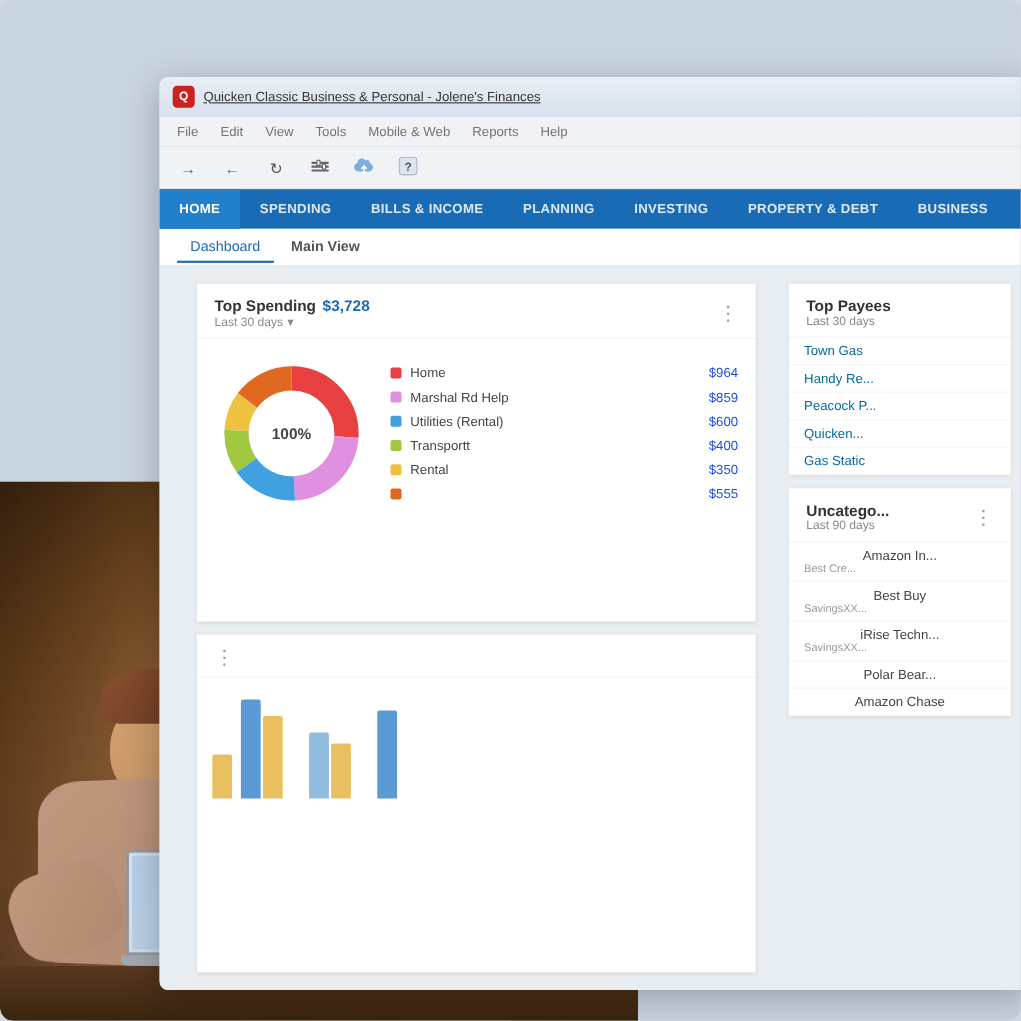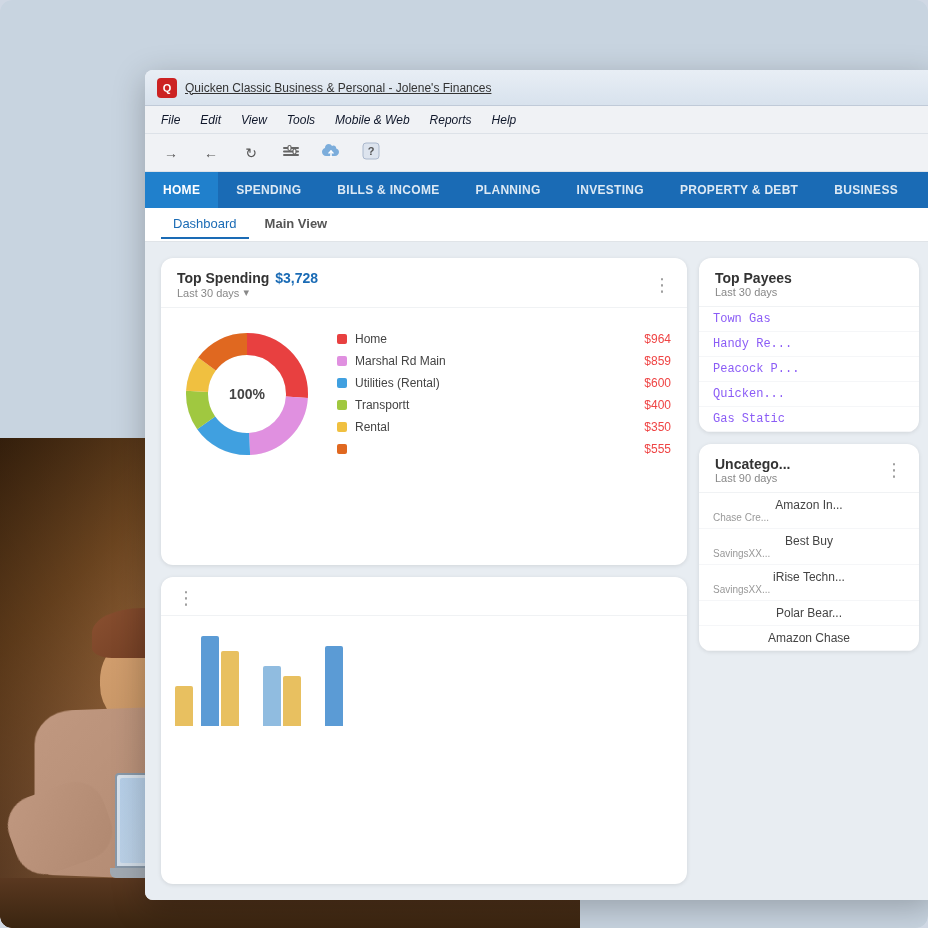--- a/index.html
+++ b/index.html
@@ -126,25 +126,24 @@
       height: 28px;
       background: #f0f2f5;
       display: flex;
       align-items: center;
       padding: 0 8px;
       gap: 4px;
       border-bottom: 1px solid #dde2e8;
     }
     .menu-item {
       font-size: 12px;
-      color: #0f172a;
+      color: #737373;
       padding: 2px 8px;
       cursor: pointer;
       border-radius: 3px;
-      font-style: italic;
     }
 
     
     .toolbar {
       height: 38px;
       background: #f0f2f5;
       display: flex;
       align-items: center;
       padding: 0 12px;
       gap: 12px;
@@ -214,23 +213,24 @@
       gap: 12px;
       padding: 16px;
       background: #e8edf2;
       height: calc(100% - 172px);
       overflow: hidden;
     }
 
     
     .panel {
       background: white;
-      border-radius: 12px;
+      border-radius: 0;
       box-shadow: 0 1px 4px rgba(0,0,0,0.1);
       overflow: hidden;
+      margin-left: 18px;
     }
 
     .panel-left {
       flex: 1;
       min-width: 0;
     }
 
     .panel-header {
       padding: 12px 16px 8px;
       display: flex;
@@ -298,42 +298,42 @@
       height: 10px;
       border-radius: 2px;
       flex-shrink: 0;
     }
 
     .legend-label {
       color: #444;
     }
 
     .legend-value {
-      color: #ef4444;
+      color: #1d4ed8;
       font-weight: 500;
     }
 
     
     .right-panels {
       display: flex;
       flex-direction: column;
       gap: 12px;
       width: 220px;
       flex-shrink: 0;
     }
 
     .payee-item {
       display: flex;
       align-items: center;
       justify-content: space-between;
       padding: 5px 14px;
       font-size: 12px;
       border-bottom: 1px solid #f5f6f8;
     }
-    .payee-name { color: #8b5cf6; font-family: Liberation Mono, monospace; }
+    .payee-name { color: #0369a1; }
 
     
     .uncat-item {
       padding: 5px 14px;
       border-bottom: 1px solid #f5f6f8;
     }
     .uncat-name {
       font-size: 12px;
       color: #444;
       text-align: center;
@@ -554,21 +554,21 @@
               <div class="legend-item">
                 <div class="legend-left">
                   <div class="legend-dot" style="background:#e84040;"></div>
                   <span class="legend-label">Home</span>
                 </div>
                 <span class="legend-value">$964</span>
               </div>
               <div class="legend-item">
                 <div class="legend-left">
                   <div class="legend-dot" style="background:#e090e0;"></div>
-                  <span class="legend-label">Marshal Rd Main</span>
+                  <span class="legend-label">Marshal Rd Help</span>
                 </div>
                 <span class="legend-value">$859</span>
               </div>
               <div class="legend-item">
                 <div class="legend-left">
                   <div class="legend-dot" style="background:#40a0e0;"></div>
                   <span class="legend-label">Utilities (Rental)</span>
                 </div>
                 <span class="legend-value">$600</span>
               </div>
@@ -655,21 +655,21 @@
           <div class="panel-header">
             <div>
               <div class="panel-title">Uncatego...</div>
               <div class="panel-subtitle">Last 90 days</div>
             </div>
             <div class="three-dots">⋮</div>
           </div>
           <div>
             <div class="uncat-item">
               <div class="uncat-name">Amazon In...</div>
-              <div class="uncat-sub">Chase Cre...</div>
+              <div class="uncat-sub">Best Cre...</div>
             </div>
             <div class="uncat-item">
               <div class="uncat-name">Best Buy</div>
               <div class="uncat-sub">SavingsXX...</div>
             </div>
             <div class="uncat-item">
               <div class="uncat-name">iRise Techn...</div>
               <div class="uncat-sub">SavingsXX...</div>
             </div>
             <div class="uncat-item">

